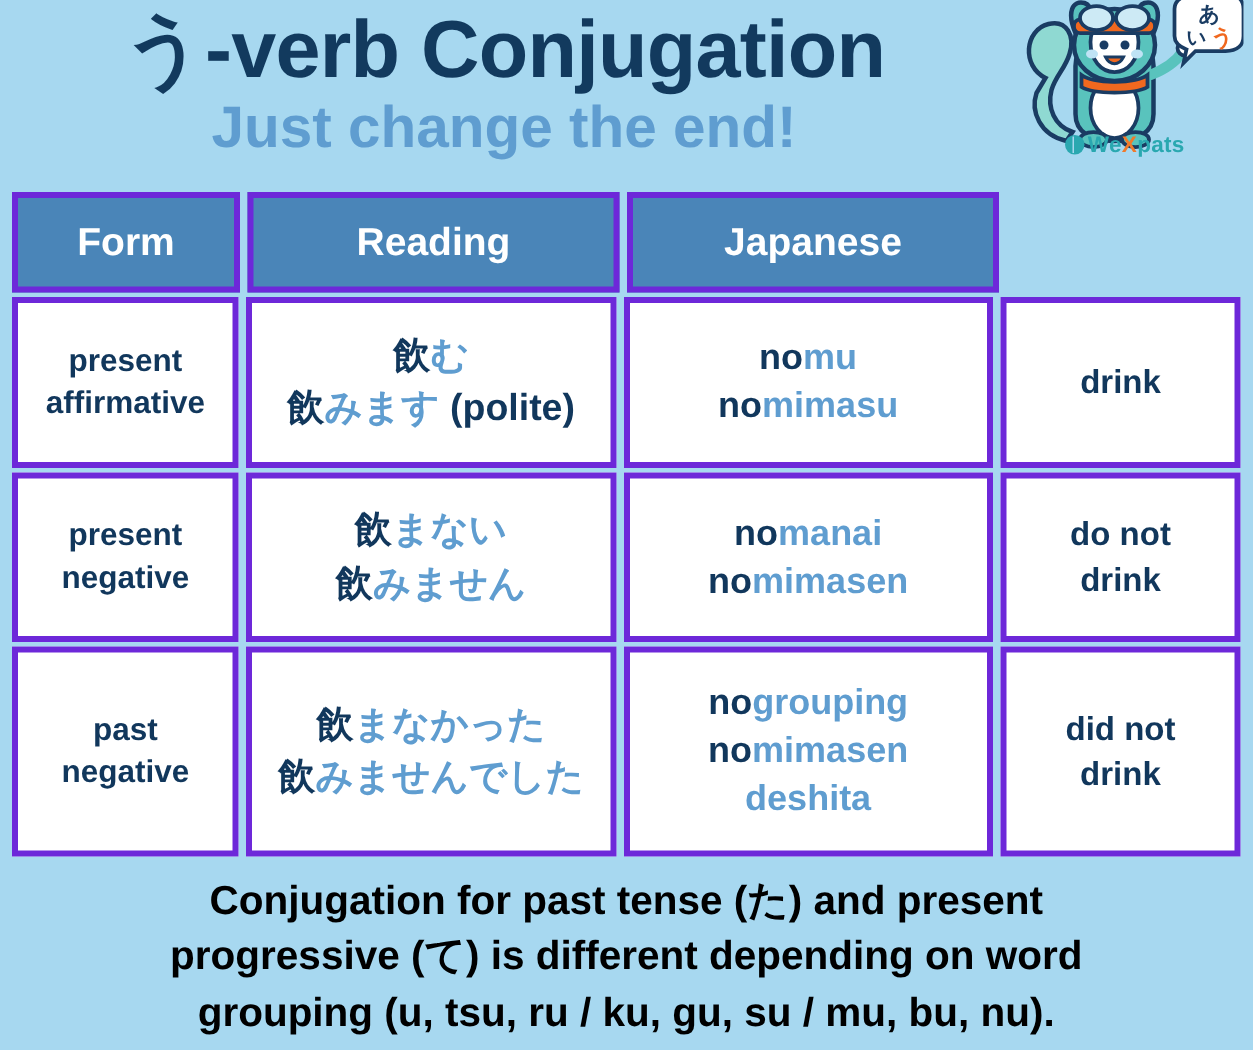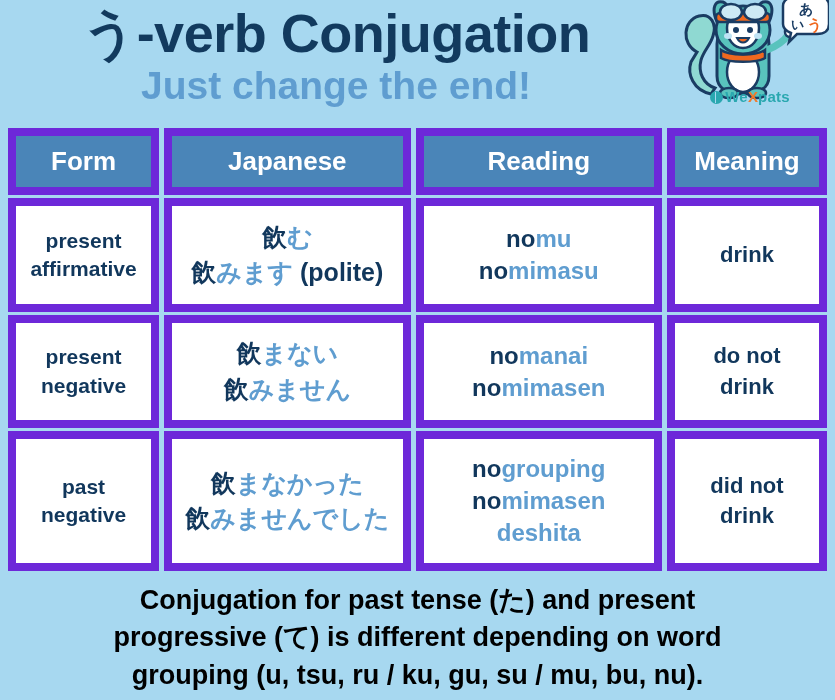--- a/index.html
+++ b/index.html
@@ -105,21 +105,21 @@
     width: 819px;
   }
 
   .row {
     display: flex;
     width: 819px;
     margin-bottom: 3px;
   }
 
   .cell {
-    border: 8px solid #6d28d9;
+    border: 4px solid #6d28d9;
     background: #ffffff;
     display: flex;
     align-items: center;
     justify-content: center;
     text-align: center;
     margin-right: 5px;
     overflow: hidden;
   }
   .cell:last-child { margin-right: 0; }
 
@@ -247,28 +247,25 @@
     </div>
   </div>
 </div>
 
 <div class="table">
 
   <div class="row header-row">
     <div class="cell c1">
       <span class="cell-text">Form</span>
     </div>
+    <div class="cell c3">
+      <span class="cell-text">Reading</span>
+    </div>
     <div class="cell c2">
       <span class="cell-text">Japanese</span>
-    </div>
-    <div class="cell c3">
-      <span class="cell-text">Reading</span>
-    </div>
-    <div class="cell c4">
-      <span class="cell-text">Meaning</span>
     </div>
   </div>
 
   <div class="row row-1">
     <div class="cell c1">
       <div class="form-text">present<br>affirmative</div>
     </div>
     <div class="cell c2">
       <div class="jp-text"><span>飲</span><span class="hl">む</span><br><span>飲</span><span class="hl">みます</span><span> (polite)</span></div>
     </div>

